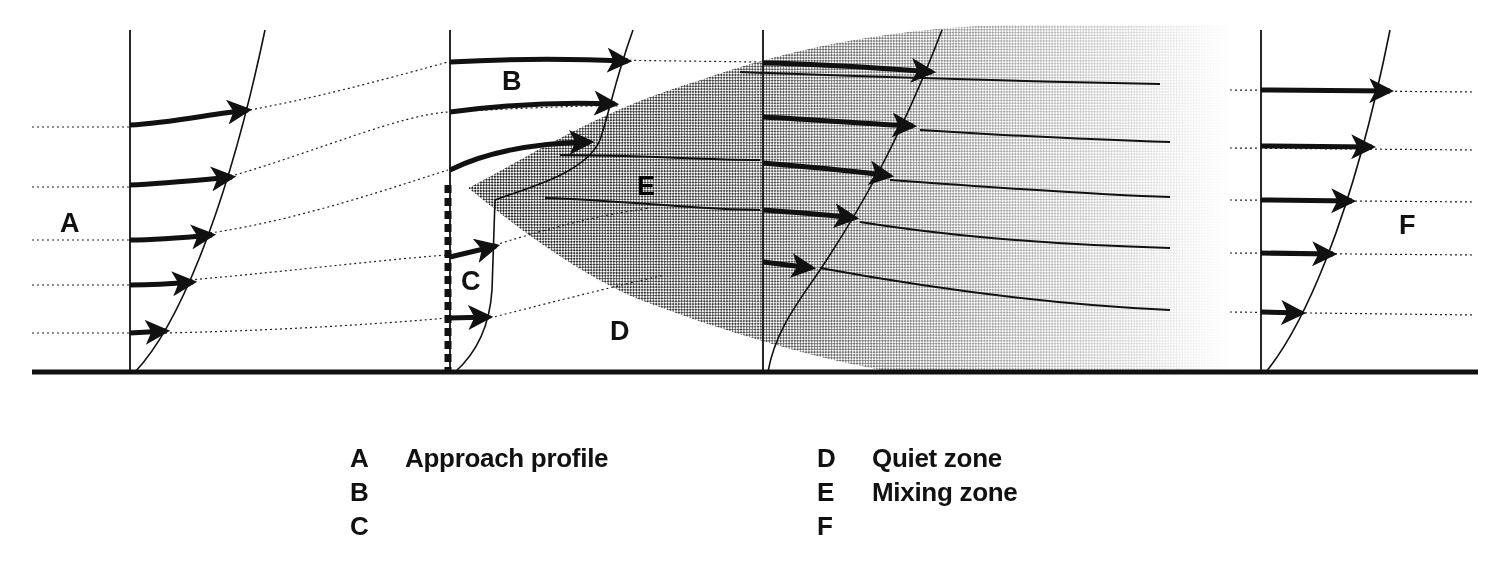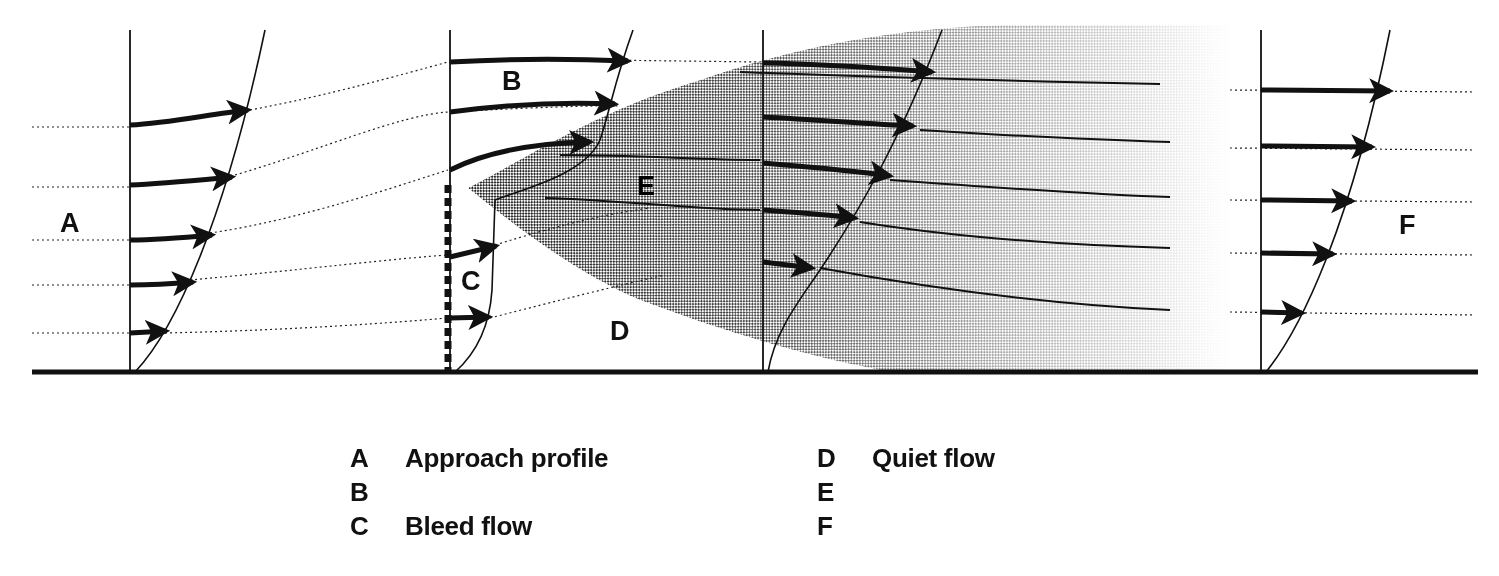--- a/index.html
+++ b/index.html
@@ -127,28 +127,28 @@
 <div class="legend" style="left:350px;">
   <div class="legend-item">
     <span class="legend-key">A</span>
     <span class="legend-text">Approach profile</span>
   </div>
   <div class="legend-item">
     <span class="legend-key">B</span>
   </div>
   <div class="legend-item">
     <span class="legend-key">C</span>
-    <span class="legend-text">Bleed flow</span>
   </div>
 </div>
 
 <div class="legend" style="left:817px;">
   <div class="legend-item">
     <span class="legend-key">D</span>
-    <span class="legend-text">Quiet flow</span>
+    <span class="legend-text">Quiet zone</span>
   </div>
   <div class="legend-item">
     <span class="legend-key">E</span>
+    <span class="legend-text">Mixing zone</span>
   </div>
   <div class="legend-item">
     <span class="legend-key">F</span>
   </div>
 </div>
 
 </body></html>

